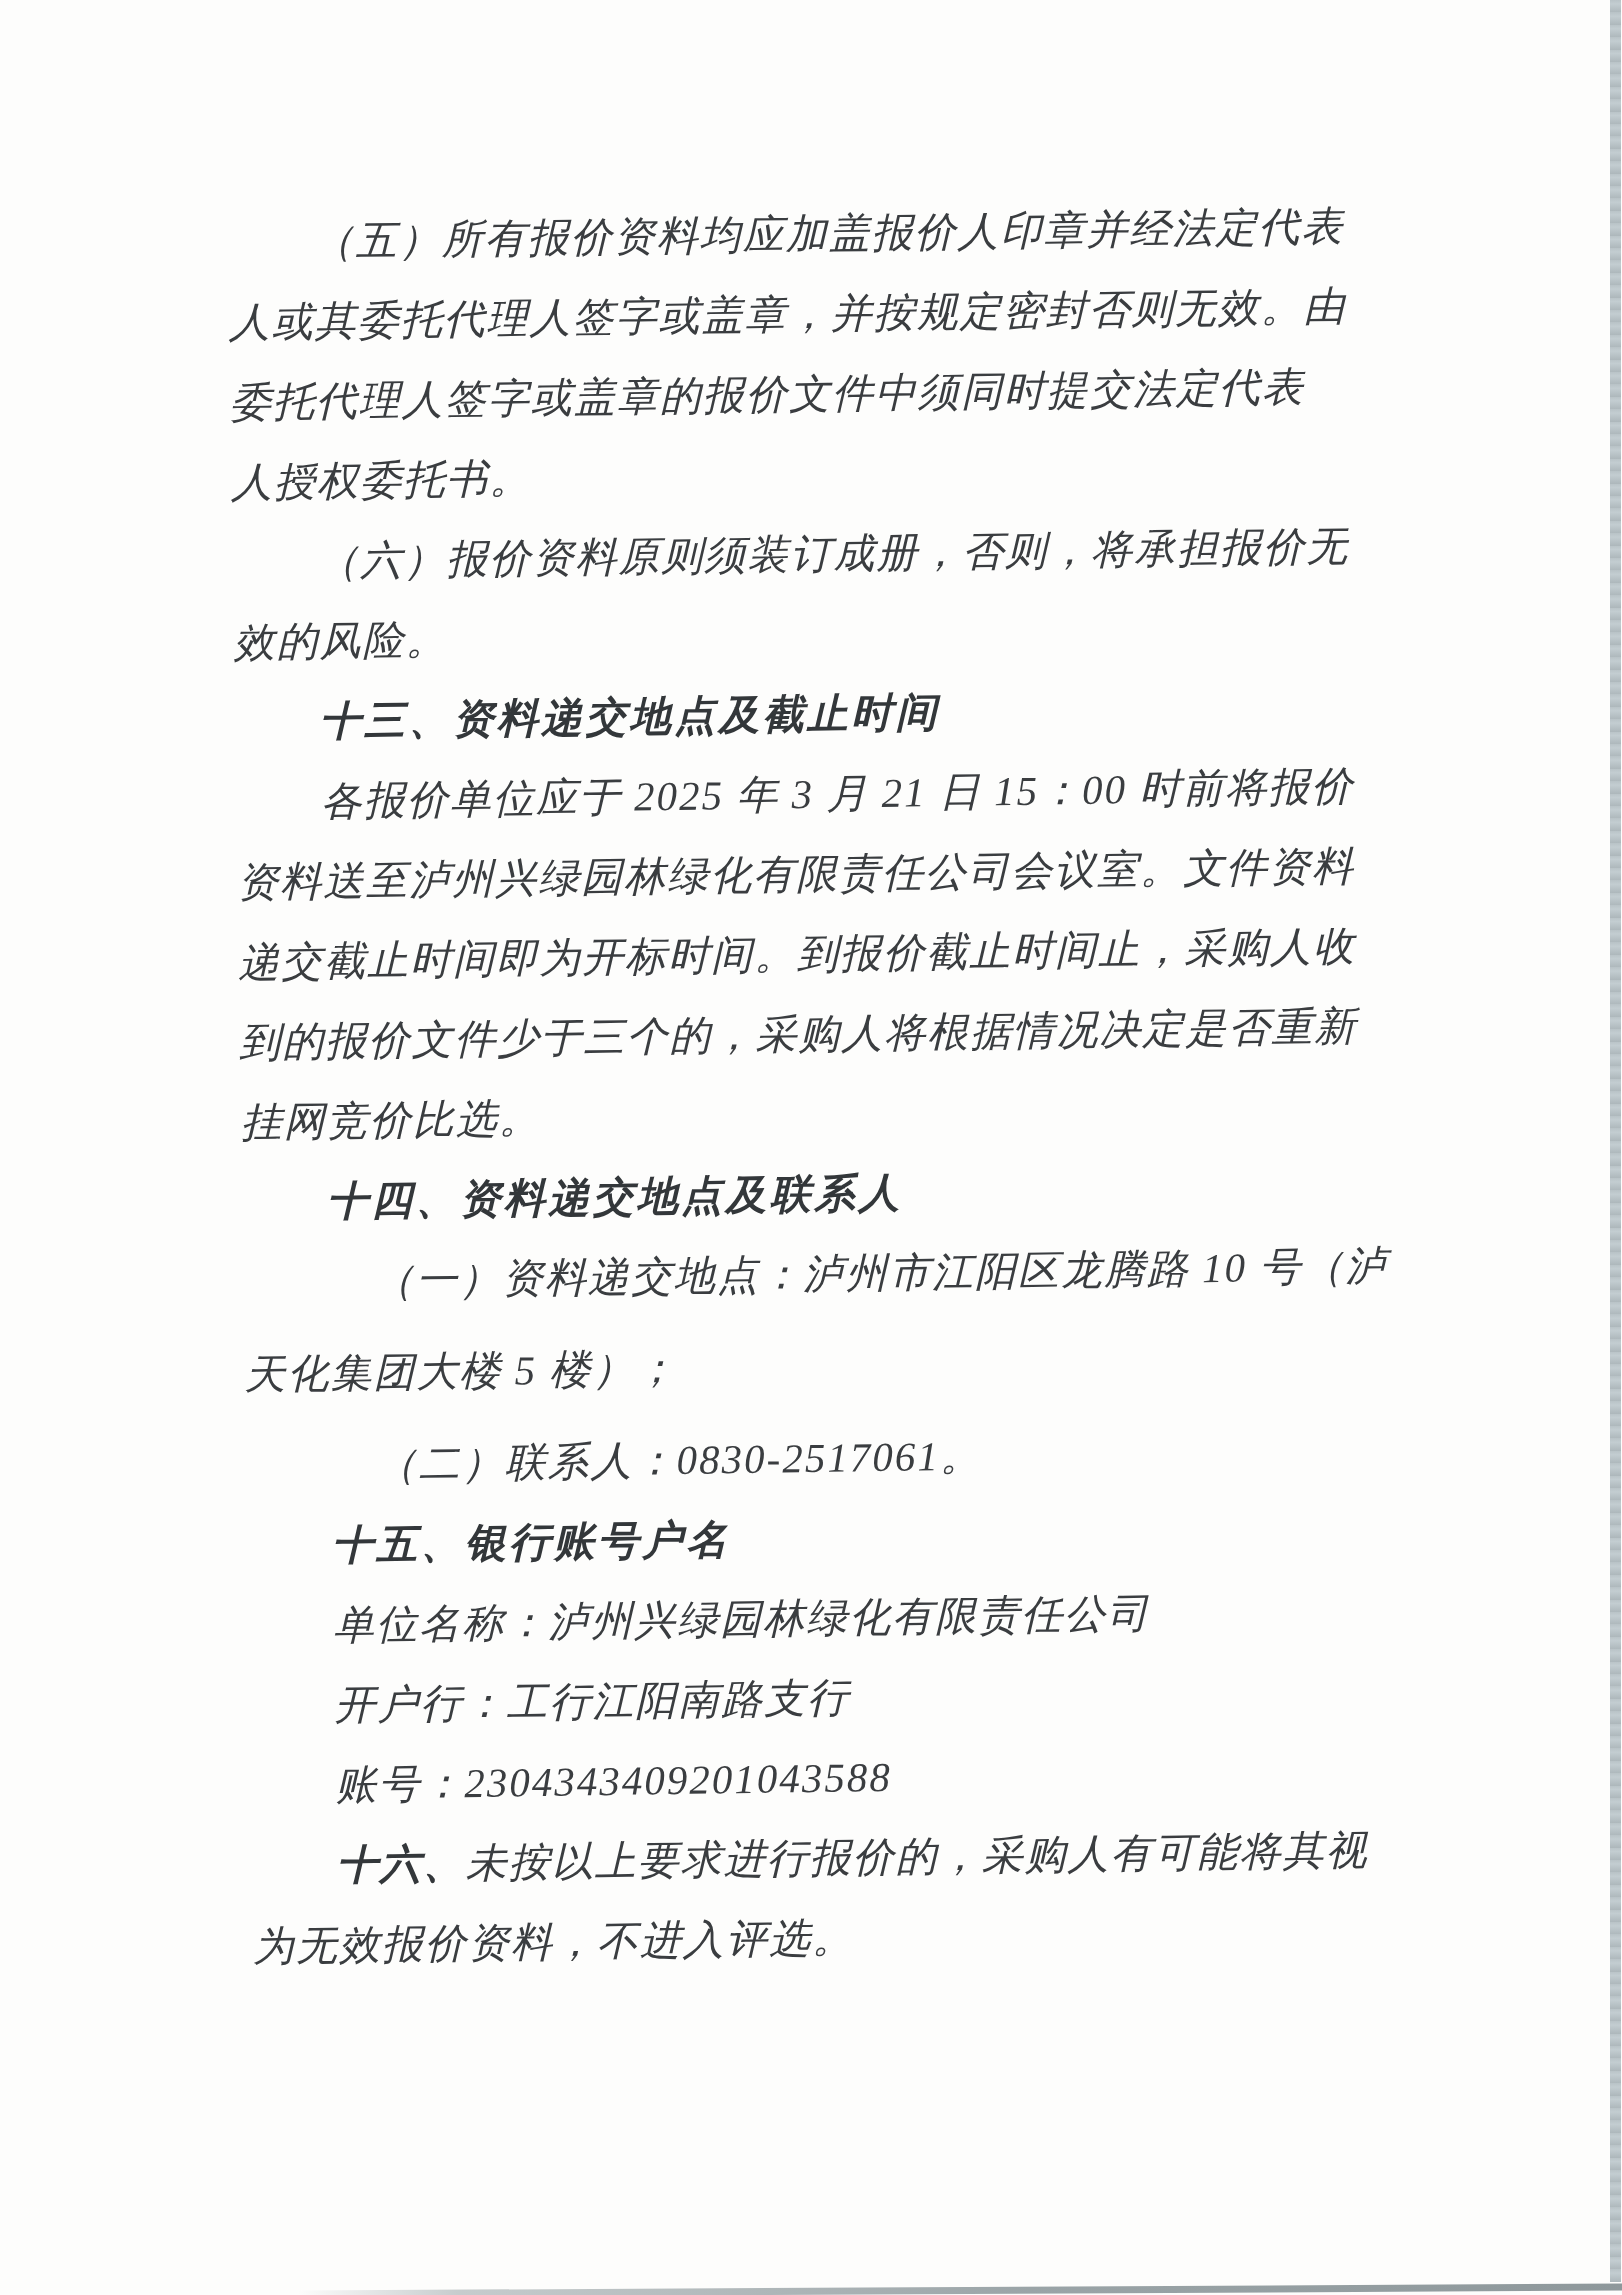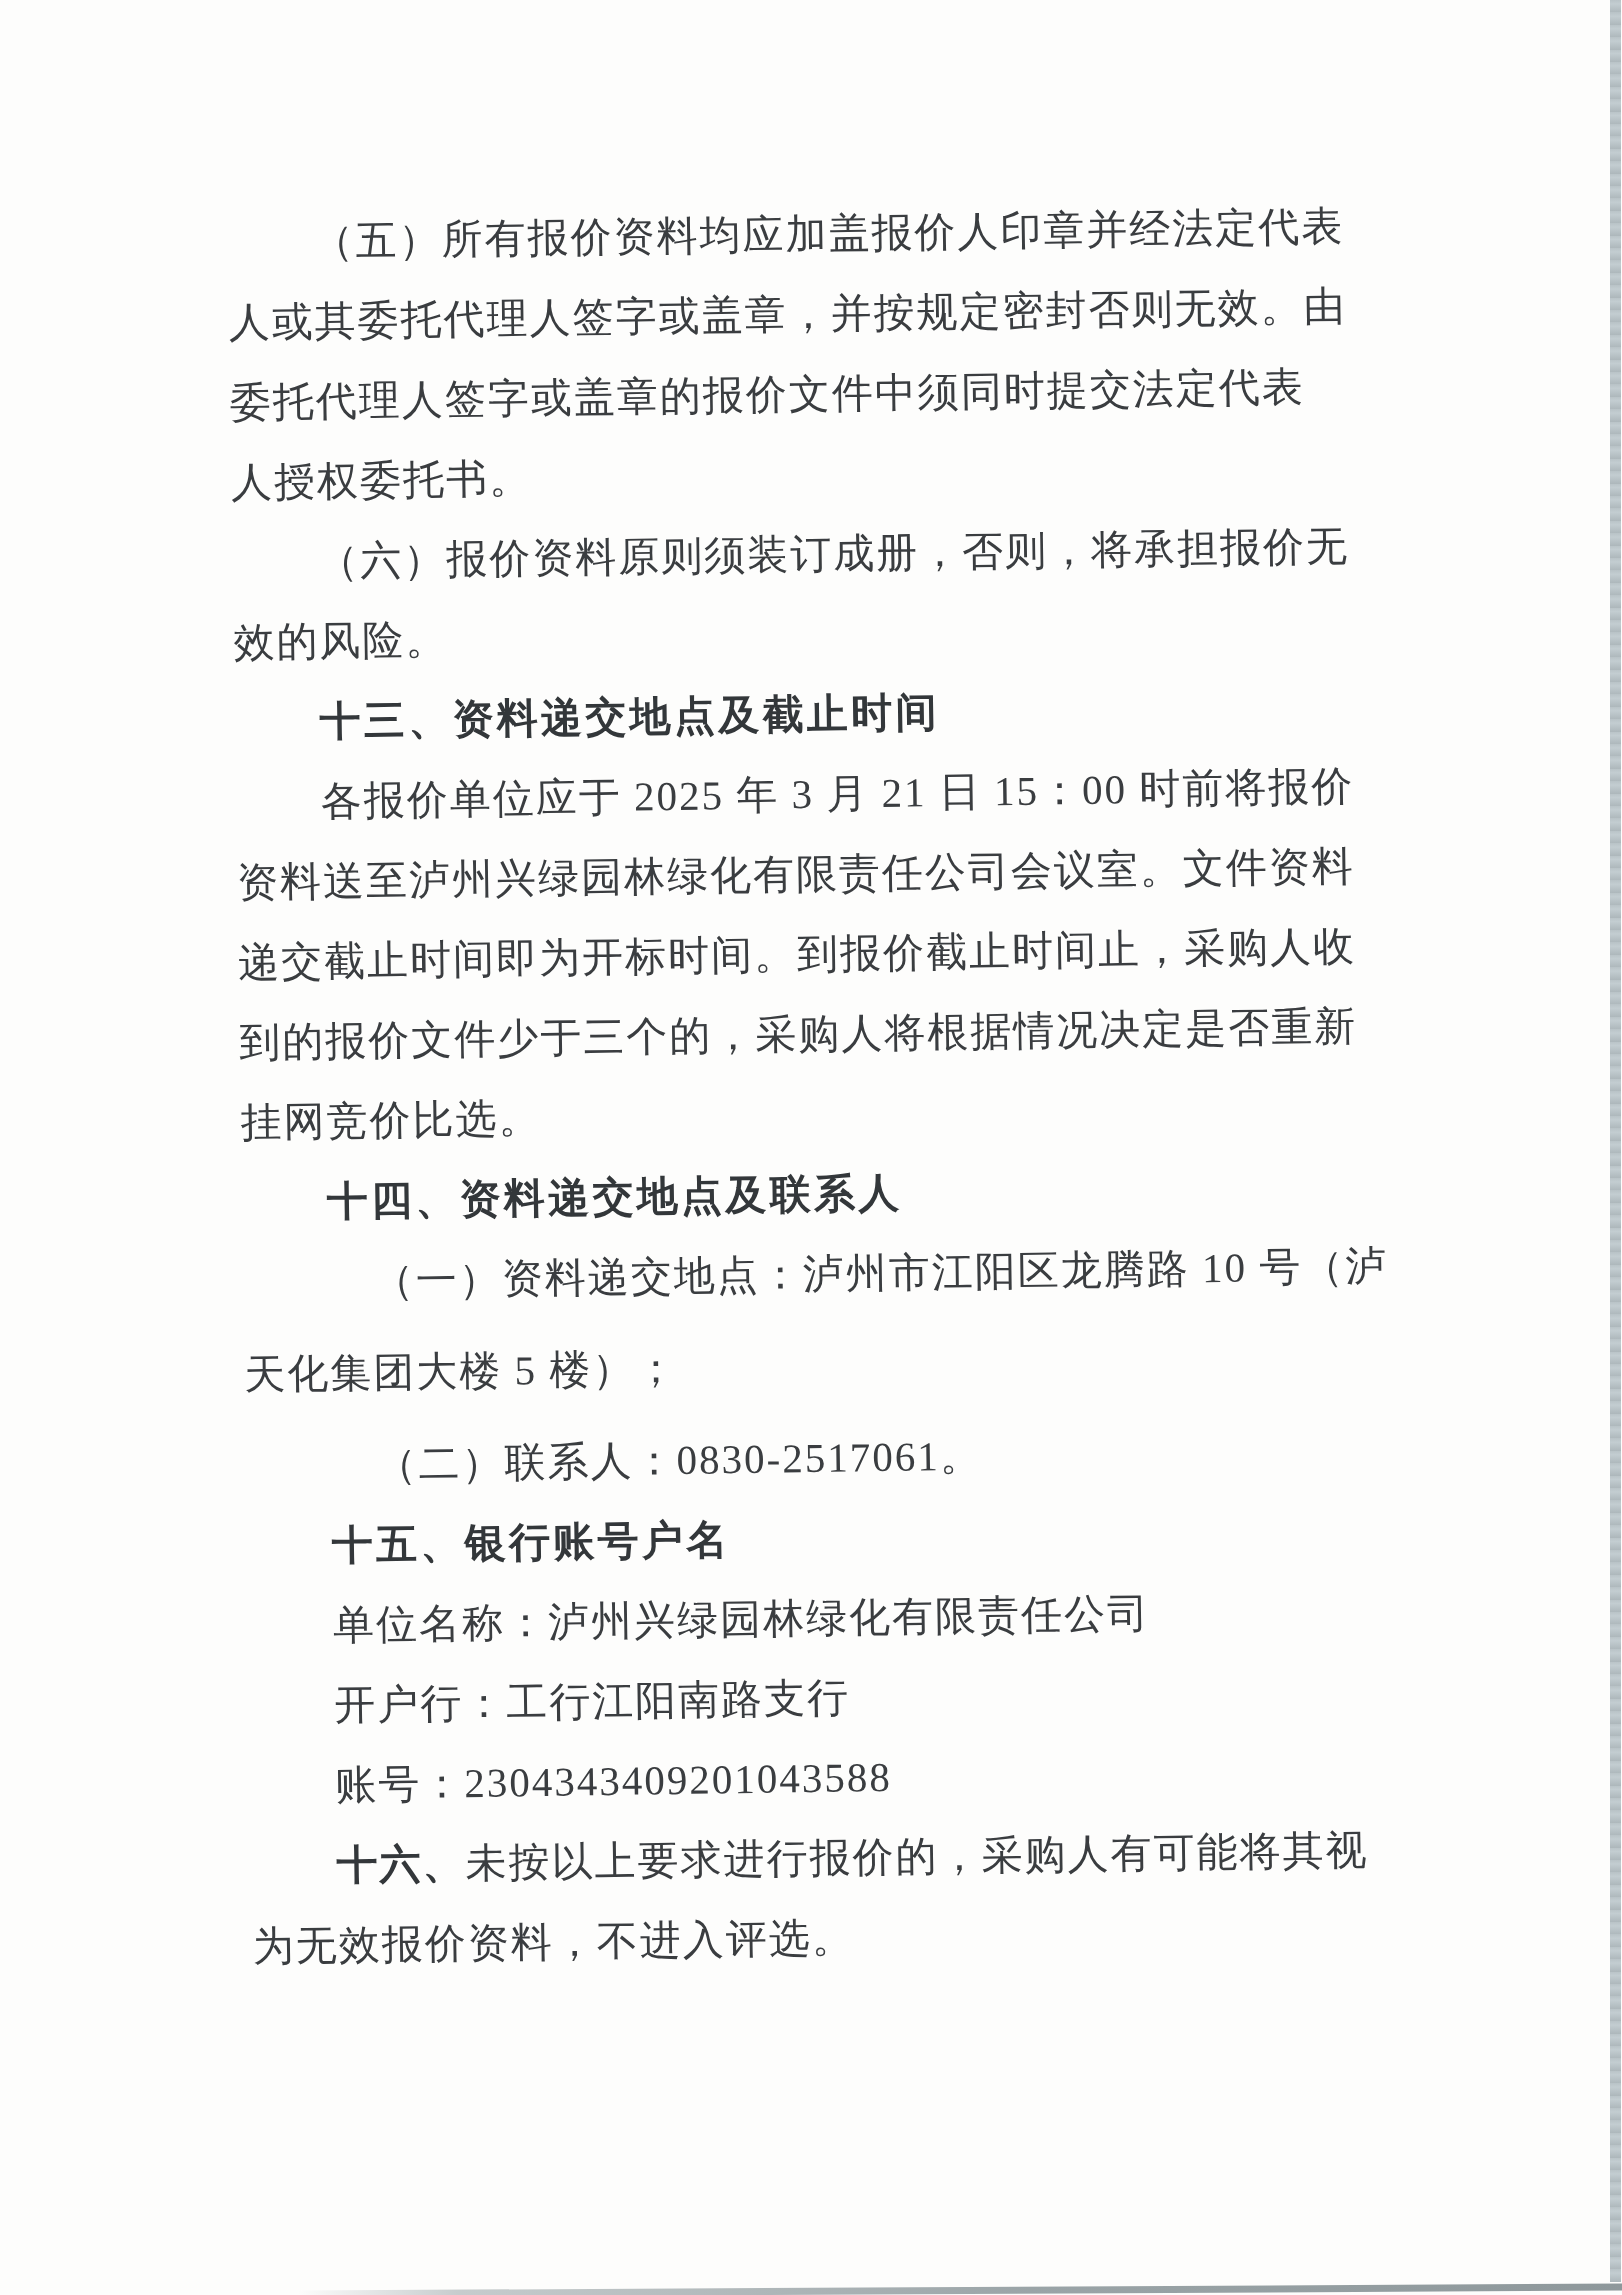--- a/index.html
+++ b/index.html
@@ -6,20 +6,21 @@
     margin: 0;
     padding: 0;
     background: #ffffff;
   }
   .page {
     position: relative;
     width: 1623px;
     height: 2295px;
     background: var(--paper, #fdfdfc);
     overflow: hidden;
+    font-style: italic;
   }
   .content {
     position: absolute;
     left: 241px;
     top: 194px;
     width: 1152px;
     transform: rotate(-0.85deg);
     transform-origin: 569px 955px;
     font-family: "Liberation Serif", "DejaVu Serif", serif;
     font-size: 41px;

